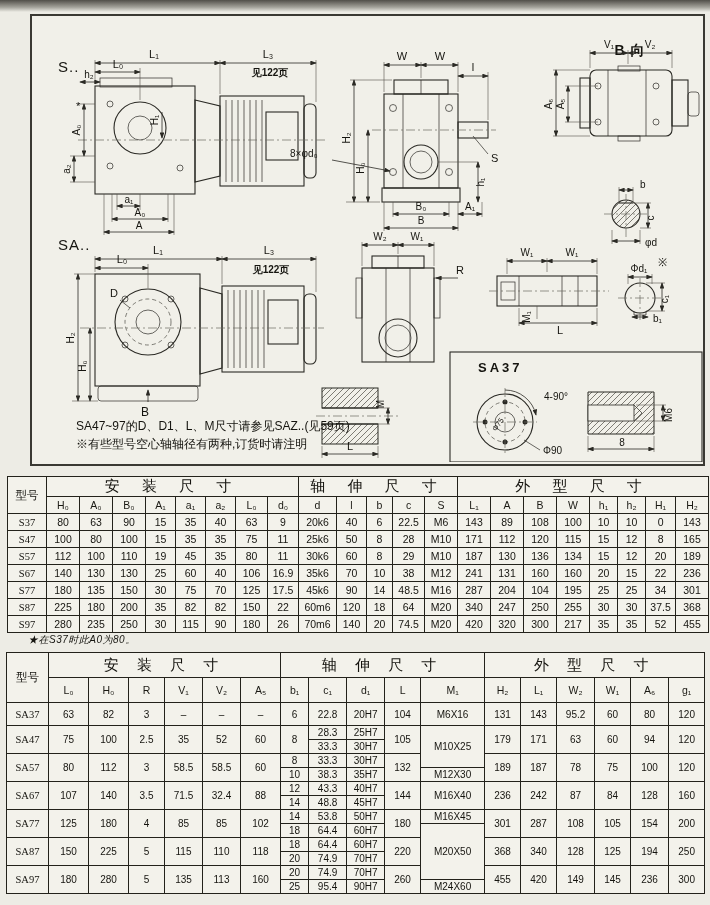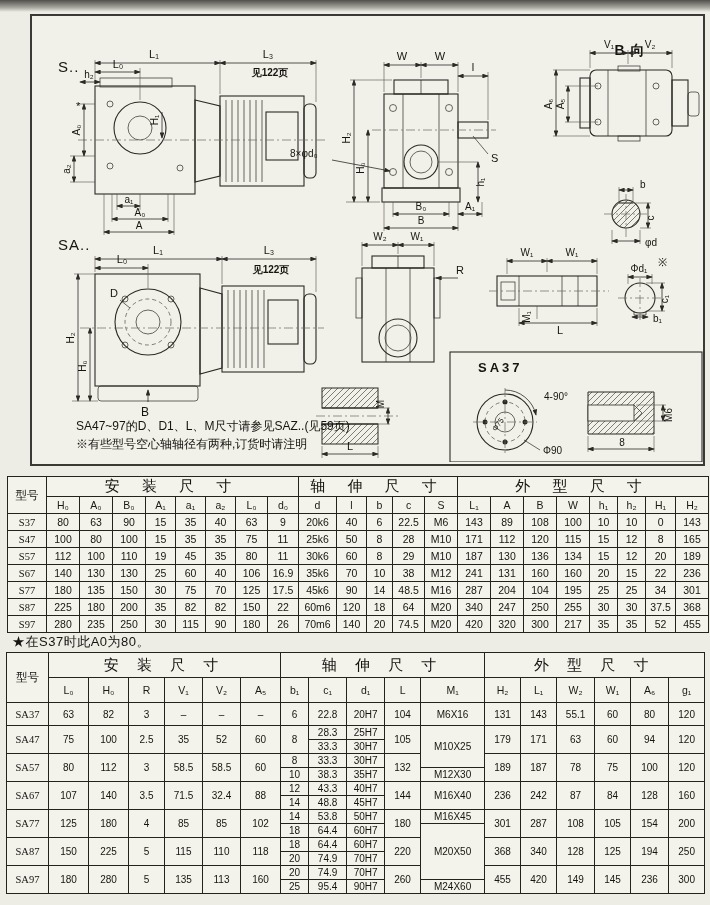--- a/index.html
+++ b/index.html
@@ -26,21 +26,21 @@
   #t1 td{height:16px;}
   #t2{position:absolute;left:6px;top:652px;width:698px;font-size:10px;}
   #t2 td{height:13px;}
   #t2 tr.tall td{height:22px;}
   .grp{font-size:15px;letter-spacing:9px;height:17px;}
   #t2 .grp{height:24px;letter-spacing:7px;}
   .mhd{font-size:11.5px;}
   .sub{font-size:10.5px;color:#1a1913;}
   #t2 .sub{height:24px;}
   .model{font-size:10.5px;font-family:Liberation Serif, serif;}
-  #fn1{position:absolute;left:12px;top:633px;font-size:13px;letter-spacing:.5px;}
+  #fn1{position:absolute;left:28px;top:633px;font-size:10px;letter-spacing:.5px;font-style:italic;}
 </style>
 </head>
 <body>
 
 <div class="topband"></div>
 
 <div class="panel">
 <svg viewBox="0 0 671 446" width="671" height="446">
   <defs>
     <marker id="ma" markerWidth="8" markerHeight="6" refX="7" refY="3" orient="auto">
@@ -635,21 +635,21 @@
         <td>–</td>
         <td>–</td>
         <td>–</td>
         <td>6</td>
         <td>22.8</td>
         <td>20H7</td>
         <td>104</td>
         <td>M6X16</td>
         <td>131</td>
         <td>143</td>
-        <td>55.1</td>
+        <td>95.2</td>
         <td>60</td>
         <td>80</td>
         <td>120</td>
       </tr>
       <tr>
         <td class="model" rowspan="2">SA47</td>
         <td rowspan="2">75</td>
         <td rowspan="2">100</td>
         <td rowspan="2">2.5</td>
         <td rowspan="2">35</td>

